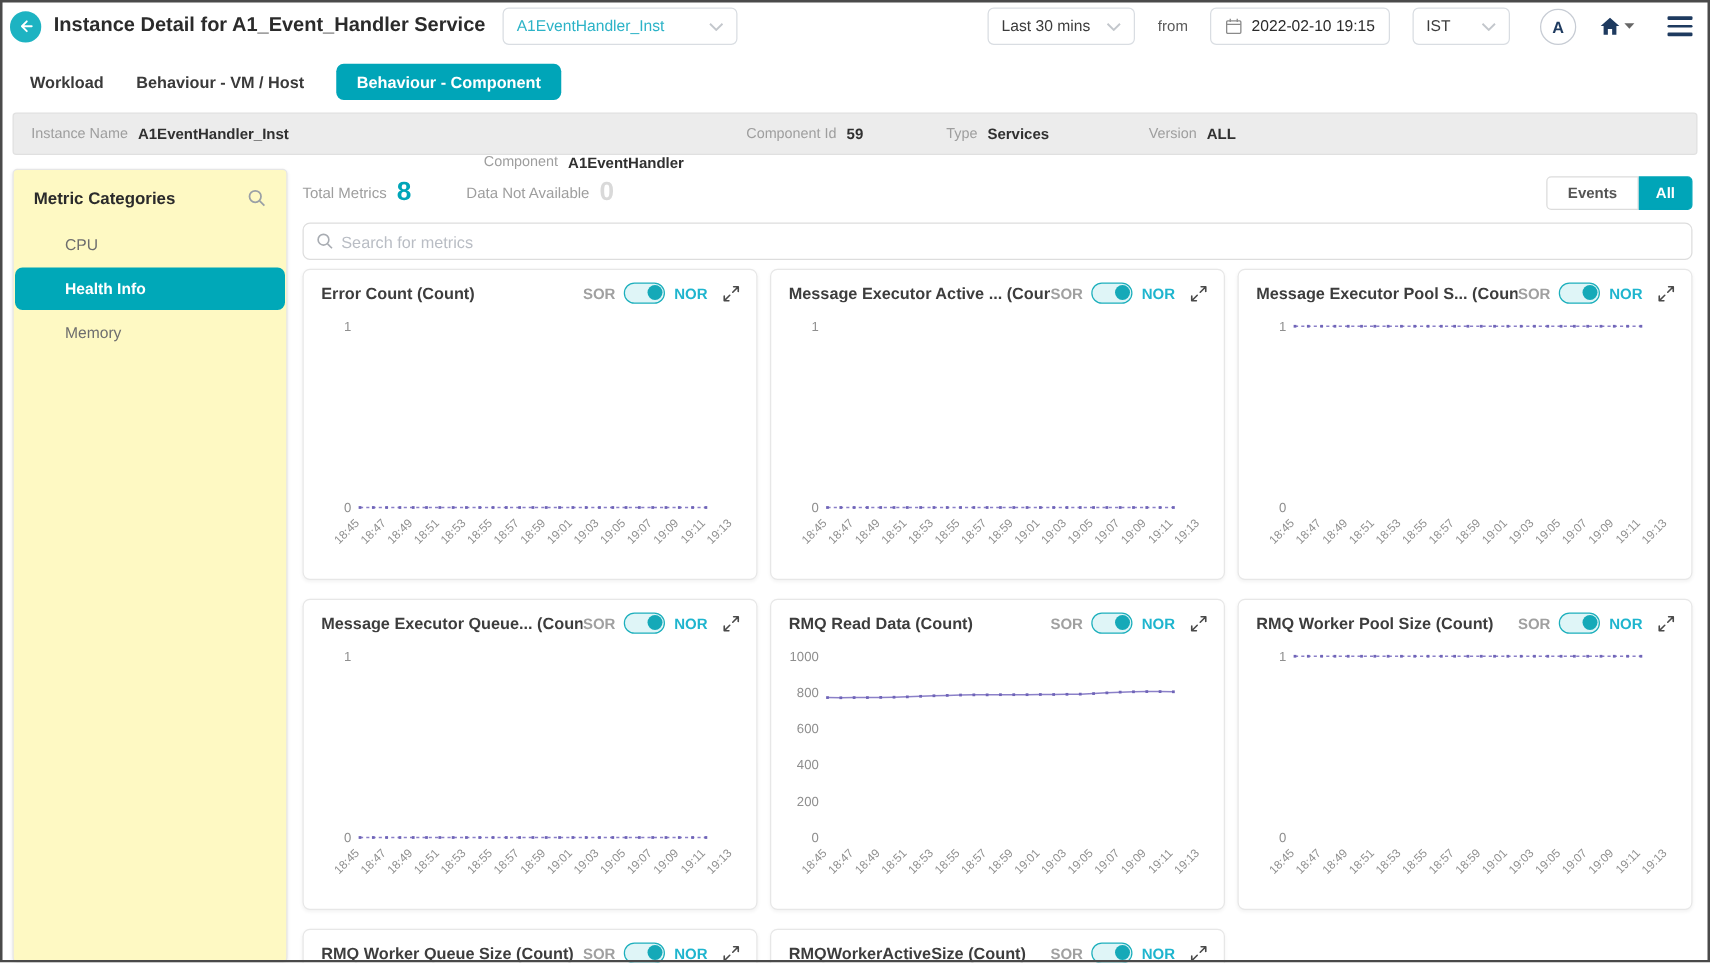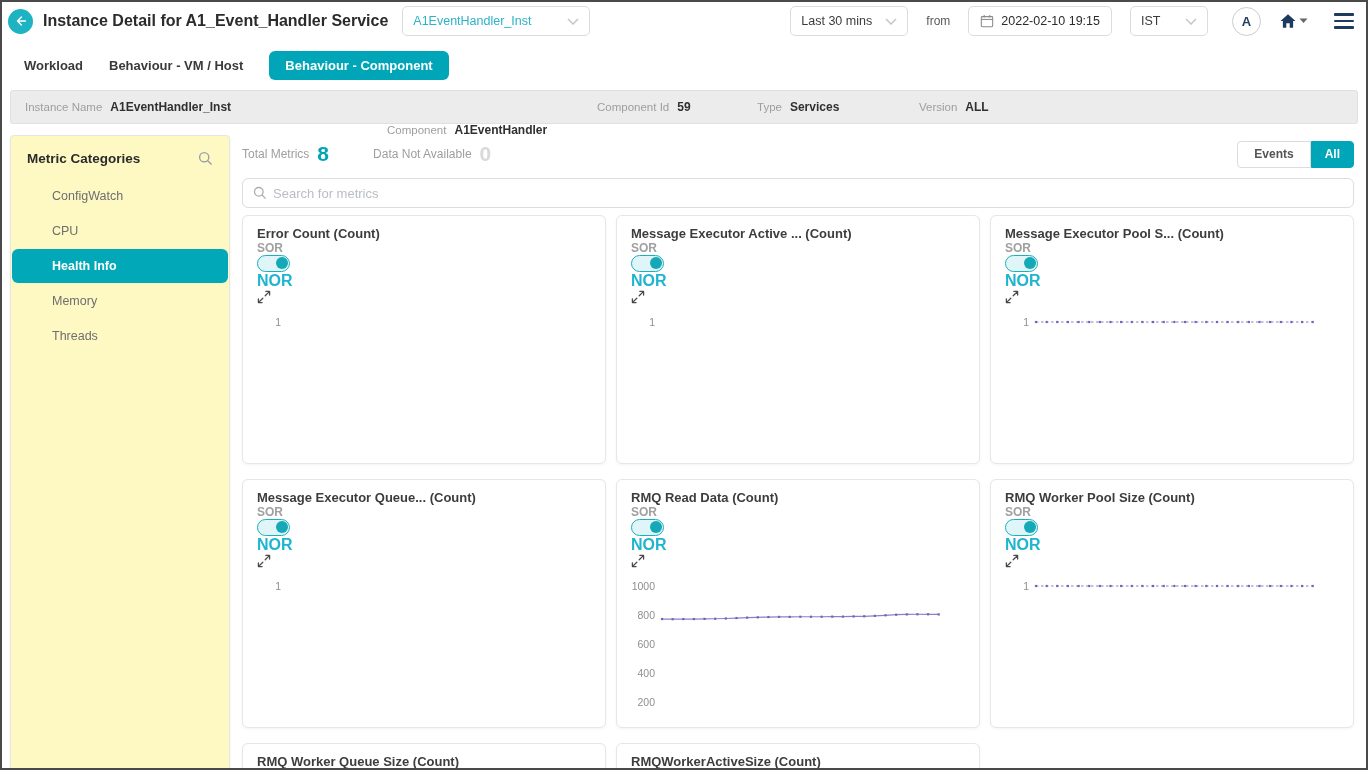--- a/index.html
+++ b/index.html
@@ -50,24 +50,24 @@
   .seg { margin-left:auto; display:flex; height:27px; }
   .seg-btn { font-size:12px; font-weight:600; font-family:inherit; border:1px solid #dcdcdc; background:#fff; color:#555; padding:0 16px; cursor:pointer; border-radius:4px 0 0 4px; }
   .seg-btn.active { background:#00a5b8; border-color:#00a5b8; color:#fff; border-radius:0 4px 4px 0; padding:0 13px; }
   .search-wrap { margin-top:7px; position:relative; }
   .search-wrap svg { position:absolute; left:11px; top:8px; }
   .search-input { width:100%; height:30px; border:1px solid #ddd; border-radius:6px; padding:0 10px 0 30px; font-size:13px; font-family:Liberation Sans, sans-serif; color:#444; outline:none; }
   .search-input::placeholder { color:#b9bdc4; }
 
   .grid { margin-top:7px; display:grid; grid-template-columns:repeat(3,1fr); gap:15px 10px; }
   .card { background:#fff; border:1px solid #e7e7e7; border-radius:6px; box-shadow:0 1px 3px rgba(0,0,0,.05); height:249px; overflow:hidden; }
-  .card-head { display:flex; align-items:flex-start; padding:10px 13px 4px 14px;flex-direction:column; }
+  .card-head { display:flex; align-items:center; padding:10px 13px 4px 14px; }
   .card-title { font-size:13px; font-weight:600; color:#3d3d3d; flex:1; white-space:nowrap; overflow:hidden; }
   .sor-label { font-size:12px; font-weight:bold; color:#a0a0a0; margin-right:7px; }
-  .nor-label { font-size:16px; font-weight:bold; color:#1fb5ce; margin-right:12px; }
+  .nor-label { font-size:12px; font-weight:bold; color:#1fb5ce; margin-right:12px; }
   .switch { width:33px; height:17px; border-radius:9px; border:1.5px solid #1cafbc; background:#dff5f7; position:relative; margin-right:7px; cursor:pointer; flex:none; }
   .switch .knob { position:absolute; right:1.5px; top:1px; width:12px; height:12px; border-radius:50%; background:#15a9b8; }
   .expand-btn { cursor:pointer; display:flex; flex:none; }
   .chart-box { padding:2px 4px 0 6px; }
 </style>
 </head>
 <body>
 
 <div class="frame"></div>
 
@@ -158,25 +158,23 @@
 <div class="main">
   <aside class="sidebar">
     <div class="sb-head">
       <span class="sb-title">Metric Categories</span>
       <svg width="15" height="15" viewBox="0 0 15 15">
           <circle cx="6.2" cy="6.2" r="4.6" stroke="#9aa0a6" stroke-width="1.4" fill="none"></circle>
           <line x1="9.7" y1="9.7" x2="13.5" y2="13.5" stroke="#9aa0a6" stroke-width="1.4"></line>
         </svg>
     </div>
     <div id="sb-items">
-        <div class="sb-item">ConfigWatch</div>
         <div class="sb-item">CPU</div>
         <div class="sb-item active">Health Info</div>
         <div class="sb-item">Memory</div>
-        <div class="sb-item">Threads</div>
       </div>
   </aside>
 
   <section class="content">
     <div class="metrics-row">
       <span class="m-label">Total Metrics</span>
       <span class="m-count-total">8</span>
       <span class="m-label">Data Not Available</span>
       <span class="m-count-dna">0</span>
       <div class="seg">

